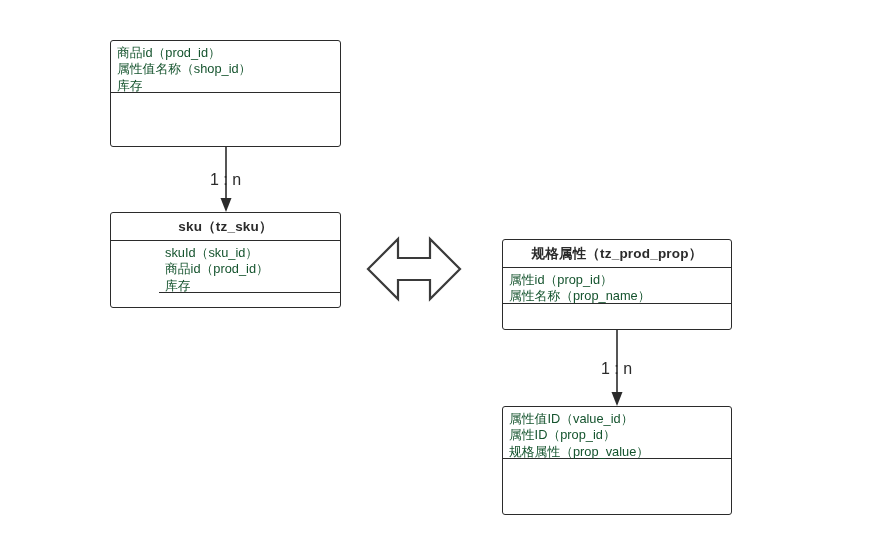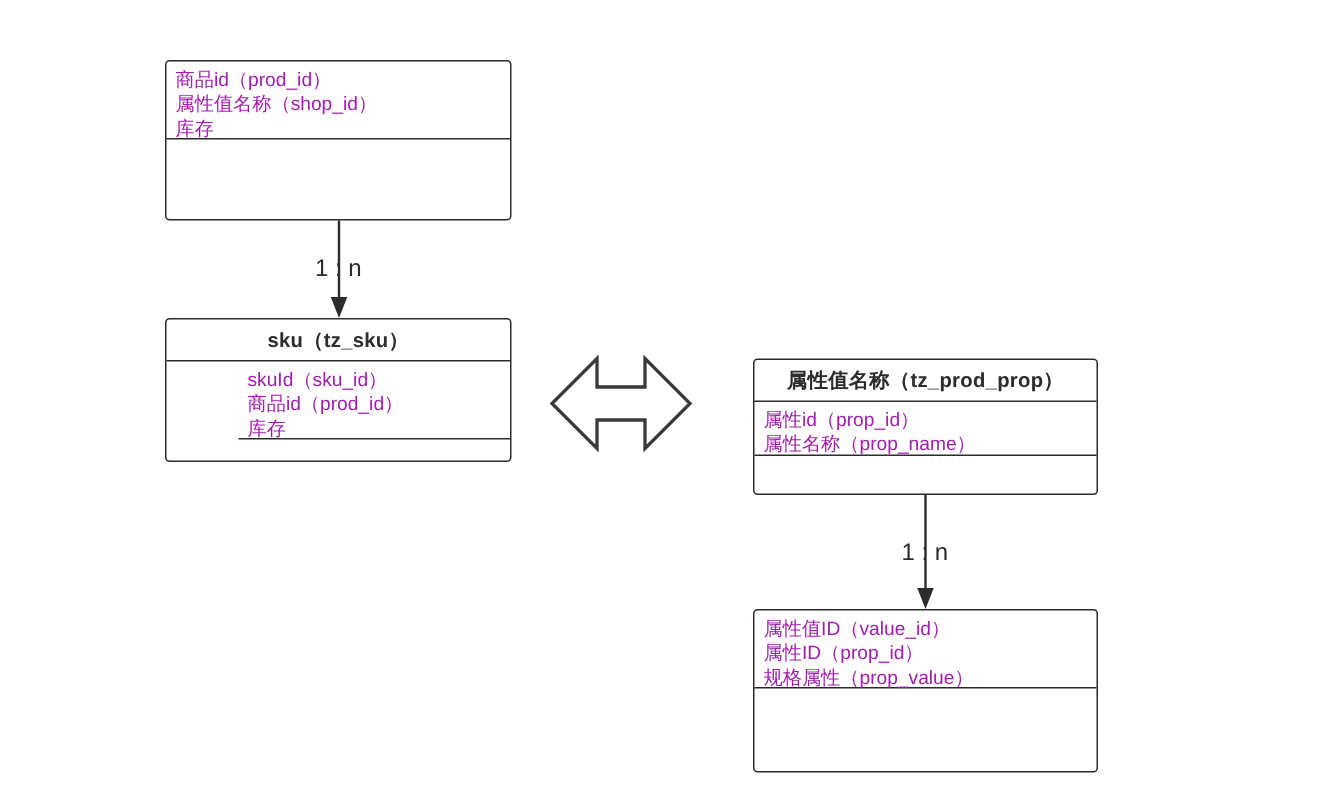--- a/index.html
+++ b/index.html
@@ -50,21 +50,21 @@
   }
   .entity-attrs {
     box-sizing: border-box;
     border-bottom: 1.6px solid #2b2b2b;
     padding: 4px 0 5px 6px;
   }
   .attr-row {
     font-size: 12.8px;
     line-height: 16.4px;
     white-space: nowrap;
-    color: #a21caf;
+    color: #14532d;
   }
   .entity-ops {
     flex: 1 1 auto;
   }
 
   
   #box-prod        { left: 110px; top: 40px;  width: 231px; height: 107px; }
   #box-prod        .entity-header { height: 28px; }
   #box-prod        .entity-attrs  { height: 52px; }
 
@@ -135,21 +135,21 @@
     <div class="entity-header">sku（tz_sku）</div>
     <div class="entity-attrs">
       <div class="attr-row">skuId（sku_id）</div>
       <div class="attr-row">商品id（prod_id）</div>
       <div class="attr-row">库存</div>
     </div>
     <div class="entity-ops"></div>
   </div>
 
   <div class="entity" id="box-prop">
-    <div class="entity-header">属性值名称（tz_prod_prop）</div>
+    <div class="entity-header">规格属性（tz_prod_prop）</div>
     <div class="entity-attrs">
       <div class="attr-row">属性id（prop_id）</div>
       <div class="attr-row">属性名称（prop_name）</div>
     </div>
     <div class="entity-ops"></div>
   </div>
 
   <div class="entity" id="box-prop-value">
     <div class="entity-attrs">
       <div class="attr-row">属性值ID（value_id）</div>

